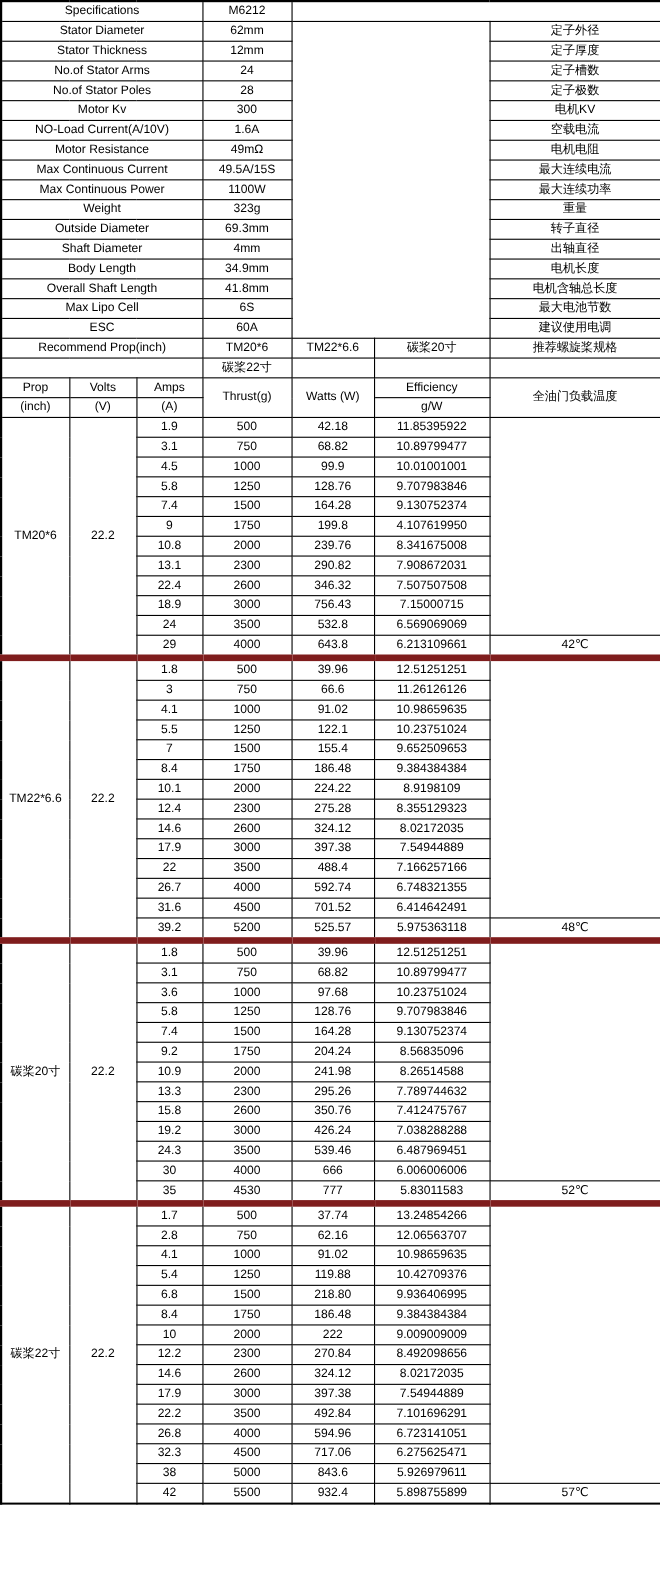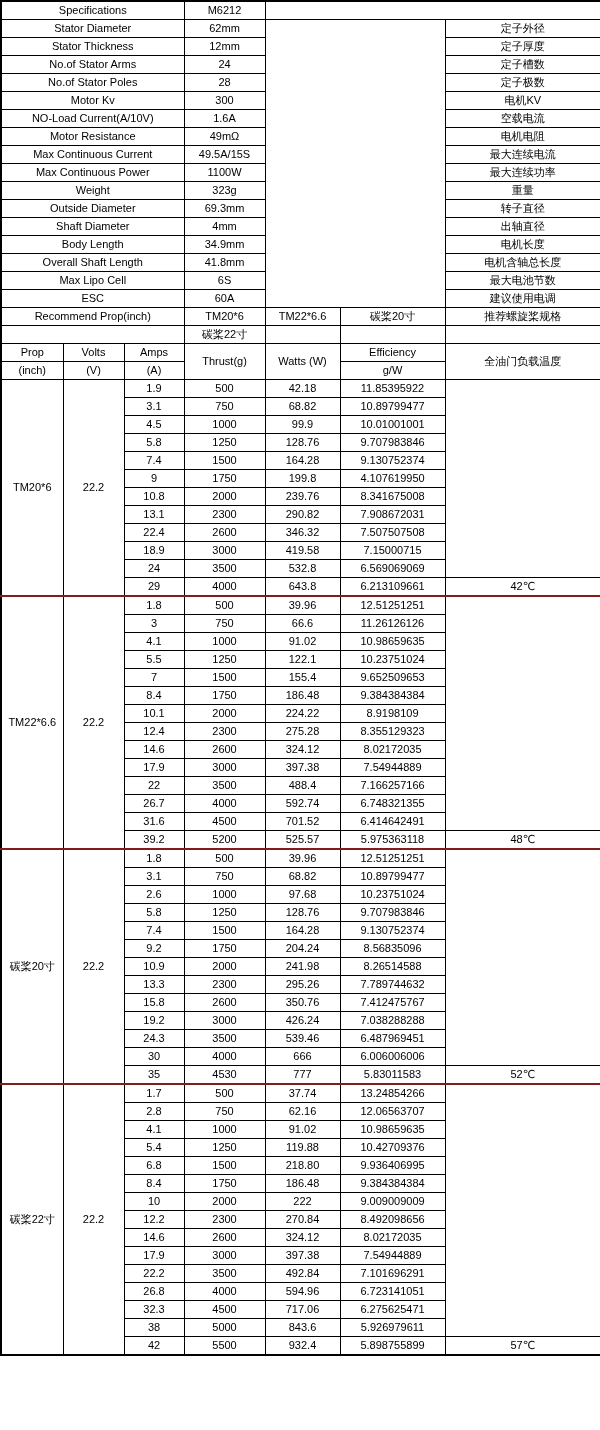--- a/index.html
+++ b/index.html
@@ -25,21 +25,21 @@
     border: 1px solid #000;
     text-align: center;
     vertical-align: middle;
     padding: 0 2px;
     height: 17px;
     white-space: nowrap;
     overflow: hidden;
     line-height: 1.15;
   }
   table.spec tr.sec-top td {
-    border-top: 2px solid #7f1d1d;
+    border-top: 6px solid #7f1d1d;
   }
   table.spec td.blank {
     background: #fff;
   }
 </style>
 </head>
 <body>
 
 <div id="page">
   <table class="spec" id="spec-table">
@@ -221,21 +221,21 @@
         </tr>
         <tr>
           <td>22.4</td>
           <td>2600</td>
           <td>346.32</td>
           <td>7.507507508</td>
         </tr>
         <tr>
           <td>18.9</td>
           <td>3000</td>
-          <td>419.58</td>
+          <td>756.43</td>
           <td>7.15000715</td>
         </tr>
         <tr>
           <td>24</td>
           <td>3500</td>
           <td>532.8</td>
           <td>6.569069069</td>
         </tr>
         <tr>
           <td>29</td>
@@ -341,21 +341,21 @@
           <td>12.51251251</td>
           <td rowspan="12" class="blank"></td>
         </tr>
         <tr>
           <td>3.1</td>
           <td>750</td>
           <td>68.82</td>
           <td>10.89799477</td>
         </tr>
         <tr>
-          <td>2.6</td>
+          <td>3.6</td>
           <td>1000</td>
           <td>97.68</td>
           <td>10.23751024</td>
         </tr>
         <tr>
           <td>5.8</td>
           <td>1250</td>
           <td>128.76</td>
           <td>9.707983846</td>
         </tr>

